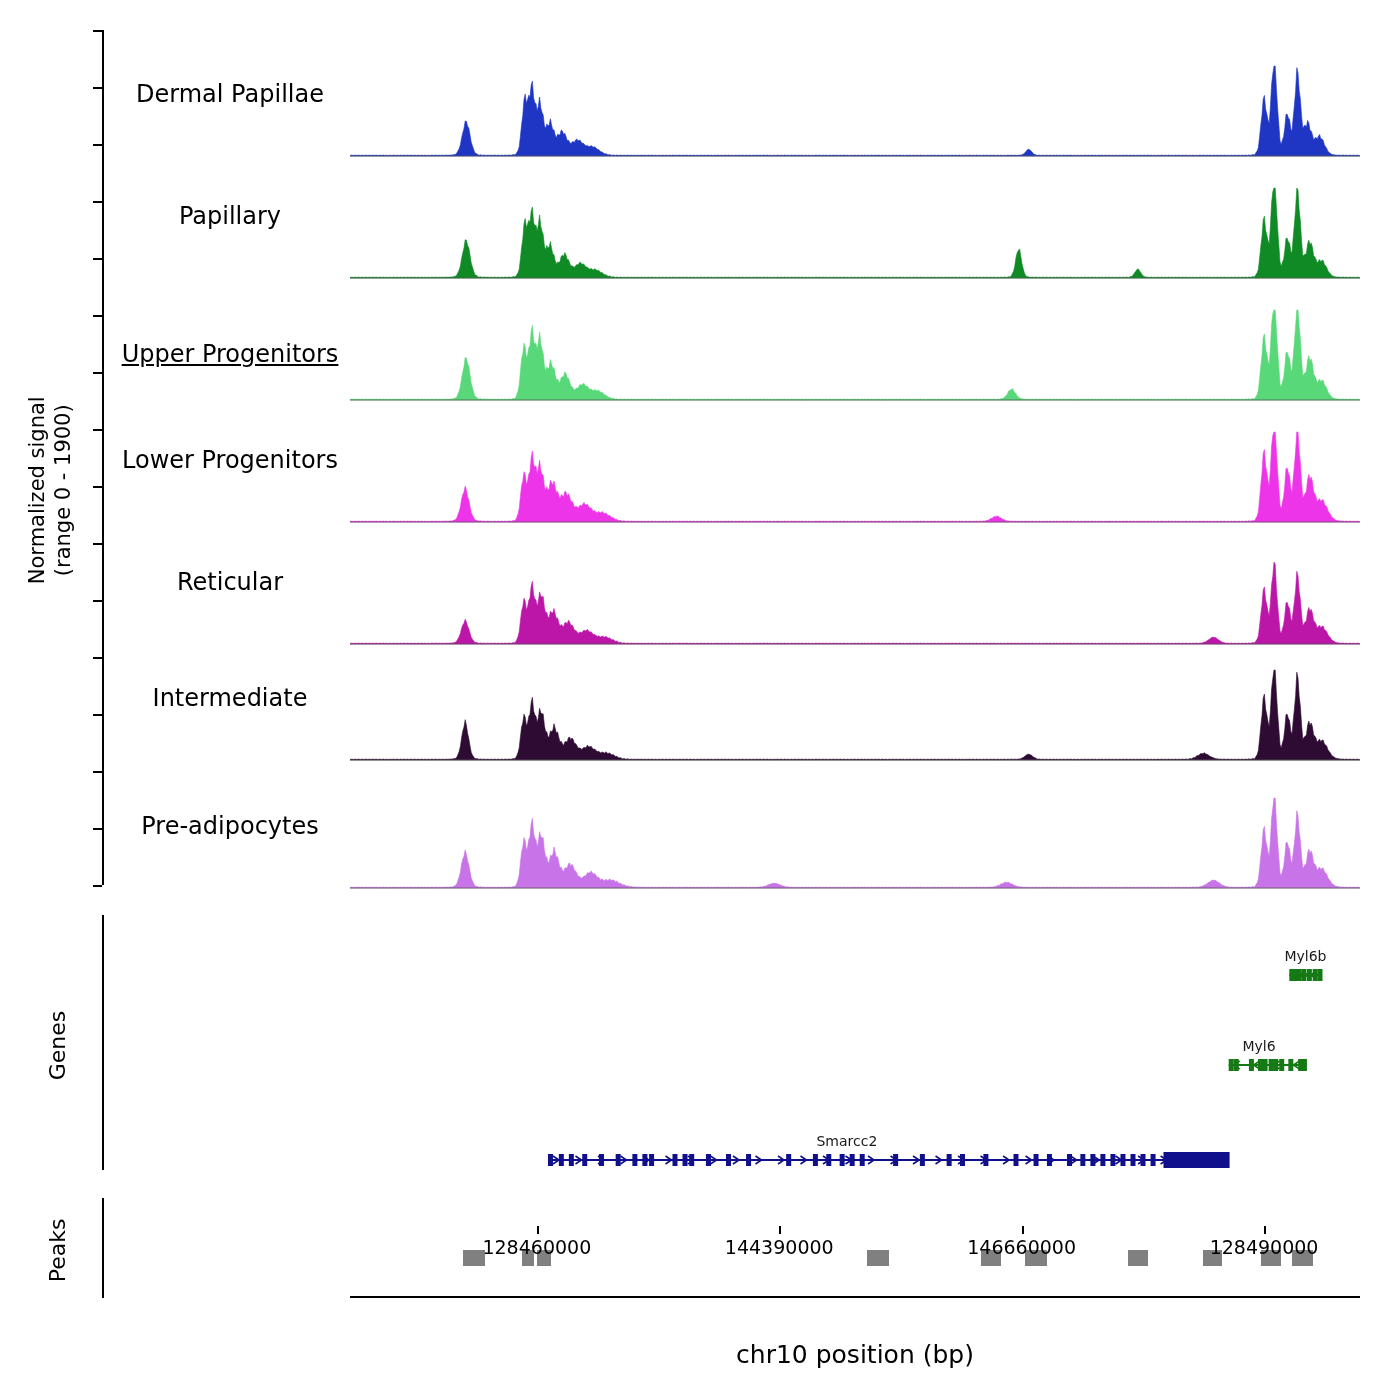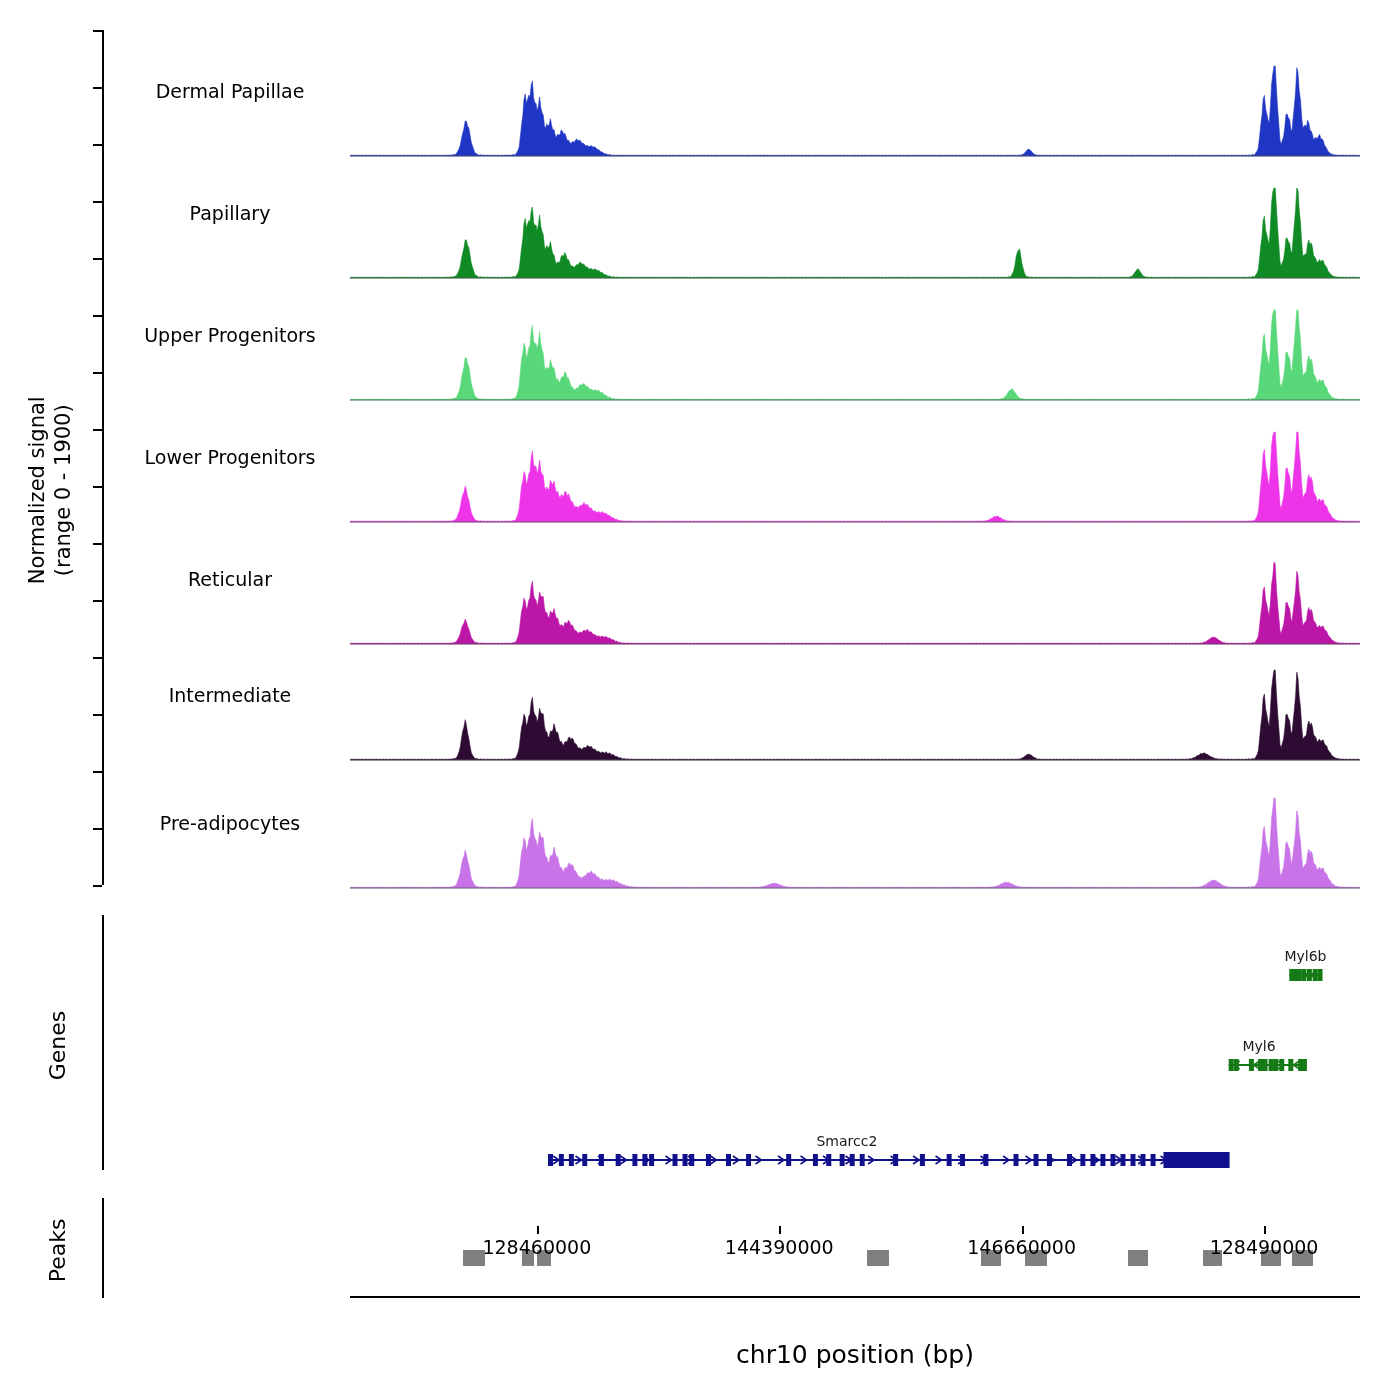--- a/index.html
+++ b/index.html
@@ -18,21 +18,21 @@
   }
 
   .signal-axis{
     position:absolute;left:102px;top:30px;width:2px;height:855px;background:#000;
   }
   .tick{position:absolute;left:-9px;width:9px;height:2px;background:#000;}
 
   
   .track{position:absolute;left:110px;width:1260px;}
   .track-name{
-    position:absolute;left:0;width:240px;text-align:center;font-size:19px;
+    position:absolute;left:0;width:240px;text-align:center;font-size:24px;
     white-space:nowrap;
   }
   .track-plot{
     position:absolute;left:240px;width:1010px;height:100px;
   }
   .track-plot svg{display:block;width:1010px;height:100px;}
 
   
   .genes-axis{position:absolute;left:102px;top:915px;width:2px;height:255px;background:#000;}
   .genes-label{
@@ -106,21 +106,21 @@
       <div class="track" style="top: 182px; height: 122px; text-decoration: underline;">
         <div class="track-name" style="top: 20px;">Papillary</div>
         <div class="track-plot">
           <svg width="1010" height="100" viewBox="0 0 1010 100">
             <polygon points="0,96 0.0,95.6 1.2,95.2 2.4,95.2 3.6,95.6 4.8,95.1 6.0,95.2 7.2,95.5 8.4,95.1 9.6,95.3 10.8,95.5 12.0,95.1 13.2,95.3 14.4,95.4 15.6,95.1 16.8,95.3 18.0,95.4 19.2,95.1 20.4,95.4 21.6,95.3 22.8,95.1 24.0,95.4 25.2,95.3 26.4,95.1 27.6,95.5 28.8,95.3 30.0,95.1 31.2,95.5 32.4,95.2 33.6,95.1 34.8,95.6 36.0,95.2 37.2,95.2 38.4,95.6 39.6,95.2 40.8,95.2 42.0,95.6 43.2,95.1 44.4,95.2 45.6,95.5 46.8,95.1 48.0,95.3 49.2,95.5 50.4,95.1 51.6,95.3 52.8,95.4 54.0,95.1 55.2,95.3 56.4,95.4 57.6,95.1 58.8,95.4 60.0,95.3 61.2,95.1 62.4,95.4 63.6,95.3 64.8,95.1 66.0,95.5 67.2,95.3 68.4,95.1 69.6,95.5 70.8,95.2 72.0,95.1 73.2,95.6 74.4,95.2 75.6,95.2 76.8,95.6 78.0,95.2 79.2,95.2 80.4,95.6 81.6,95.1 82.8,95.2 84.0,95.5 85.2,95.1 86.4,95.2 87.6,95.5 88.8,95.1 90.0,95.3 91.2,95.4 92.4,95.1 93.6,95.3 94.8,95.3 96.0,95.0 97.2,95.2 98.4,95.3 99.6,95.0 100.8,95.0 102.0,95.1 103.2,94.7 104.4,94.4 105.6,94.1 106.8,93.0 108.0,90.5 109.2,87.9 110.4,83.7 111.6,76.3 112.8,70.7 114.0,66.0 115.2,57.8 116.4,58.1 117.6,63.6 118.8,65.6 120.0,72.9 121.2,80.9 122.4,84.8 123.6,88.8 124.8,92.4 126.0,93.3 127.2,93.9 128.4,95.0 129.6,94.9 130.8,94.7 132.0,95.3 133.2,95.2 134.4,94.9 135.6,95.3 136.8,95.2 138.0,95.0 139.2,95.4 140.4,95.3 141.6,95.1 142.8,95.5 144.0,95.2 145.2,95.1 146.4,95.5 147.6,95.2 148.8,95.1 150.0,95.6 151.2,95.2 152.4,95.1 153.6,95.6 154.8,95.1 156.0,95.1 157.2,95.5 158.4,95.1 159.6,95.0 160.8,95.3 162.0,95.0 163.2,94.6 164.4,94.8 165.6,94.5 166.8,92.7 168.0,90.8 169.2,87.2 170.4,77.0 171.6,65.6 172.8,57.0 174.0,41.5 175.2,36.5 176.4,45.7 177.6,42.2 178.8,38.4 180.0,40.3 181.2,29.1 182.4,25.0 183.6,40.5 184.8,43.5 186.0,43.1 187.2,48.9 188.4,42.7 189.6,32.9 190.8,44.2 192.0,49.3 193.2,52.4 194.4,64.0 195.6,67.6 196.8,63.5 198.0,65.9 199.2,65.1 200.4,59.6 201.6,66.6 202.8,71.9 204.0,72.7 205.2,78.7 206.4,82.2 207.6,79.9 208.8,80.4 210.0,79.8 211.2,74.3 212.4,73.3 213.6,74.3 214.8,70.6 216.0,73.2 217.2,77.5 218.4,77.6 219.6,80.6 220.8,84.1 222.0,83.8 223.2,84.5 224.4,85.6 225.6,83.7 226.8,82.6 228.0,83.1 229.2,81.1 230.4,80.0 231.6,82.2 232.8,81.9 234.0,82.2 235.2,84.3 236.4,85.0 237.6,85.2 238.8,86.7 240.0,87.1 241.2,86.6 242.4,87.4 243.6,87.7 244.8,86.7 246.0,87.7 247.2,88.6 248.4,88.2 249.6,89.2 250.8,90.5 252.0,90.5 253.2,91.4 254.4,92.7 255.6,92.7 256.8,93.2 258.0,94.3 259.2,94.1 260.4,94.3 261.6,95.1 262.8,94.8 264.0,94.8 265.2,95.5 266.4,95.0 267.6,95.0 268.8,95.6 270.0,95.1 271.2,95.1 272.4,95.6 273.6,95.1 274.8,95.2 276.0,95.5 277.2,95.1 278.4,95.2 279.6,95.5 280.8,95.1 282.0,95.3 283.2,95.4 284.4,95.1 285.6,95.3 286.8,95.4 288.0,95.1 289.2,95.4 290.4,95.3 291.6,95.1 292.8,95.4 294.0,95.3 295.2,95.1 296.4,95.5 297.6,95.2 298.8,95.1 300.0,95.5 301.2,95.2 302.4,95.1 303.6,95.6 304.8,95.2 306.0,95.2 307.2,95.6 308.4,95.2 309.6,95.2 310.8,95.6 312.0,95.1 313.2,95.2 314.4,95.5 315.6,95.1 316.8,95.3 318.0,95.5 319.2,95.1 320.4,95.3 321.6,95.4 322.8,95.1 324.0,95.3 325.2,95.4 326.4,95.1 327.6,95.4 328.8,95.3 330.0,95.1 331.2,95.4 332.4,95.3 333.6,95.1 334.8,95.5 336.0,95.2 337.2,95.1 338.4,95.5 339.6,95.2 340.8,95.1 342.0,95.6 343.2,95.2 344.4,95.2 345.6,95.6 346.8,95.2 348.0,95.2 349.2,95.6 350.4,95.1 351.6,95.2 352.8,95.5 354.0,95.1 355.2,95.3 356.4,95.5 357.6,95.1 358.8,95.3 360.0,95.4 361.2,95.1 362.4,95.4 363.6,95.4 364.8,95.1 366.0,95.4 367.2,95.3 368.4,95.1 369.6,95.4 370.8,95.3 372.0,95.1 373.2,95.5 374.4,95.2 375.6,95.1 376.8,95.5 378.0,95.2 379.2,95.1 380.4,95.6 381.6,95.2 382.8,95.2 384.0,95.6 385.2,95.2 386.4,95.2 387.6,95.6 388.8,95.1 390.0,95.2 391.2,95.5 392.4,95.1 393.6,95.3 394.8,95.5 396.0,95.1 397.2,95.3 398.4,95.4 399.6,95.1 400.8,95.4 402.0,95.4 403.2,95.1 404.4,95.4 405.6,95.3 406.8,95.1 408.0,95.4 409.2,95.3 410.4,95.1 411.6,95.5 412.8,95.2 414.0,95.1 415.2,95.5 416.4,95.2 417.6,95.1 418.8,95.6 420.0,95.2 421.2,95.2 422.4,95.6 423.6,95.2 424.8,95.2 426.0,95.6 427.2,95.1 428.4,95.2 429.6,95.5 430.8,95.1 432.0,95.3 433.2,95.5 434.4,95.1 435.6,95.3 436.8,95.4 438.0,95.1 439.2,95.4 440.4,95.4 441.6,95.1 442.8,95.4 444.0,95.3 445.2,95.1 446.4,95.4 447.6,95.3 448.8,95.1 450.0,95.5 451.2,95.2 452.4,95.1 453.6,95.6 454.8,95.2 456.0,95.1 457.2,95.6 458.4,95.2 459.6,95.2 460.8,95.6 462.0,95.2 463.2,95.2 464.4,95.6 465.6,95.1 466.8,95.2 468.0,95.5 469.2,95.1 470.4,95.3 471.6,95.5 472.8,95.1 474.0,95.3 475.2,95.4 476.4,95.1 477.6,95.4 478.8,95.4 480.0,95.1 481.2,95.4 482.4,95.3 483.6,95.1 484.8,95.4 486.0,95.3 487.2,95.1 488.4,95.5 489.6,95.2 490.8,95.1 492.0,95.6 493.2,95.2 494.4,95.1 495.6,95.6 496.8,95.2 498.0,95.2 499.2,95.6 500.4,95.2 501.6,95.2 502.8,95.6 504.0,95.1 505.2,95.2 506.4,95.5 507.6,95.1 508.8,95.3 510.0,95.5 511.2,95.1 512.4,95.3 513.6,95.4 514.8,95.1 516.0,95.4 517.2,95.4 518.4,95.1 519.6,95.4 520.8,95.3 522.0,95.1 523.2,95.5 524.4,95.3 525.6,95.1 526.8,95.5 528.0,95.2 529.2,95.1 530.4,95.6 531.6,95.2 532.8,95.1 534.0,95.6 535.2,95.2 536.4,95.2 537.6,95.6 538.8,95.2 540.0,95.2 541.2,95.6 542.4,95.1 543.6,95.2 544.8,95.5 546.0,95.1 547.2,95.3 548.4,95.5 549.6,95.1 550.8,95.3 552.0,95.4 553.2,95.1 554.4,95.4 555.6,95.4 556.8,95.1 558.0,95.4 559.2,95.3 560.4,95.1 561.6,95.5 562.8,95.3 564.0,95.1 565.2,95.5 566.4,95.2 567.6,95.1 568.8,95.6 570.0,95.2 571.2,95.1 572.4,95.6 573.6,95.2 574.8,95.2 576.0,95.6 577.2,95.2 578.4,95.2 579.6,95.6 580.8,95.1 582.0,95.2 583.2,95.5 584.4,95.1 585.6,95.3 586.8,95.5 588.0,95.1 589.2,95.3 590.4,95.4 591.6,95.1 592.8,95.4 594.0,95.4 595.2,95.1 596.4,95.4 597.6,95.3 598.8,95.1 600.0,95.5 601.2,95.3 602.4,95.1 603.6,95.5 604.8,95.2 606.0,95.1 607.2,95.6 608.4,95.2 609.6,95.1 610.8,95.6 612.0,95.2 613.2,95.2 614.4,95.6 615.6,95.2 616.8,95.2 618.0,95.6 619.2,95.1 620.4,95.2 621.6,95.5 622.8,95.1 624.0,95.3 625.2,95.5 626.4,95.1 627.6,95.3 628.8,95.4 630.0,95.1 631.2,95.4 632.4,95.4 633.6,95.1 634.8,95.4 636.0,95.3 637.2,95.1 638.4,95.5 639.6,95.3 640.8,95.1 642.0,95.5 643.2,95.2 644.4,95.1 645.6,95.6 646.8,95.2 648.0,95.1 649.2,95.6 650.4,95.2 651.6,95.1 652.8,95.6 654.0,95.1 655.2,95.0 656.4,95.5 657.6,95.0 658.8,94.7 660.0,94.9 661.2,93.9 662.4,91.6 663.6,89.1 664.8,83.9 666.0,75.5 667.2,70.7 668.4,68.4 669.6,66.9 670.8,74.2 672.0,81.8 673.2,86.5 674.4,91.0 675.6,93.5 676.8,94.4 678.0,94.8 679.2,95.0 680.4,95.3 681.6,95.1 682.8,95.1 684.0,95.5 685.2,95.1 686.4,95.1 687.6,95.6 688.8,95.2 690.0,95.2 691.2,95.6 692.4,95.1 693.6,95.2 694.8,95.6 696.0,95.1 697.2,95.2 698.4,95.5 699.6,95.1 700.8,95.3 702.0,95.5 703.2,95.1 704.4,95.3 705.6,95.4 706.8,95.1 708.0,95.4 709.2,95.4 710.4,95.1 711.6,95.4 712.8,95.3 714.0,95.1 715.2,95.5 716.4,95.3 717.6,95.1 718.8,95.5 720.0,95.2 721.2,95.1 722.4,95.6 723.6,95.2 724.8,95.2 726.0,95.6 727.2,95.2 728.4,95.2 729.6,95.6 730.8,95.2 732.0,95.2 733.2,95.6 734.4,95.1 735.6,95.2 736.8,95.5 738.0,95.1 739.2,95.3 740.4,95.5 741.6,95.1 742.8,95.3 744.0,95.4 745.2,95.1 746.4,95.4 747.6,95.4 748.8,95.1 750.0,95.4 751.2,95.3 752.4,95.1 753.6,95.5 754.8,95.3 756.0,95.1 757.2,95.5 758.4,95.2 759.6,95.1 760.8,95.6 762.0,95.2 763.2,95.2 764.4,95.6 765.6,95.2 766.8,95.2 768.0,95.6 769.2,95.1 770.4,95.2 771.6,95.6 772.8,95.1 774.0,95.2 775.2,95.5 776.4,95.0 777.6,95.2 778.8,95.4 780.0,94.8 781.2,94.5 782.4,94.1 783.6,92.2 784.8,90.4 786.0,89.1 787.2,87.2 788.4,86.9 789.6,89.1 790.8,90.5 792.0,92.4 793.2,93.9 794.4,94.4 795.6,95.1 796.8,95.1 798.0,95.1 799.2,95.5 800.4,95.2 801.6,95.1 802.8,95.6 804.0,95.2 805.2,95.2 806.4,95.6 807.6,95.1 808.8,95.2 810.0,95.6 811.2,95.1 812.4,95.2 813.6,95.5 814.8,95.1 816.0,95.3 817.2,95.5 818.4,95.1 819.6,95.3 820.8,95.4 822.0,95.1 823.2,95.4 824.4,95.4 825.6,95.1 826.8,95.4 828.0,95.3 829.2,95.1 830.4,95.5 831.6,95.3 832.8,95.1 834.0,95.5 835.2,95.2 836.4,95.1 837.6,95.6 838.8,95.2 840.0,95.2 841.2,95.6 842.4,95.2 843.6,95.2 844.8,95.6 846.0,95.2 847.2,95.2 848.4,95.6 849.6,95.1 850.8,95.2 852.0,95.5 853.2,95.1 854.4,95.3 855.6,95.5 856.8,95.1 858.0,95.3 859.2,95.4 860.4,95.1 861.6,95.4 862.8,95.4 864.0,95.1 865.2,95.4 866.4,95.3 867.6,95.1 868.8,95.5 870.0,95.3 871.2,95.1 872.4,95.5 873.6,95.2 874.8,95.1 876.0,95.6 877.2,95.2 878.4,95.2 879.6,95.6 880.8,95.2 882.0,95.2 883.2,95.6 884.4,95.1 885.6,95.2 886.8,95.6 888.0,95.1 889.2,95.2 890.4,95.5 891.6,95.1 892.8,95.3 894.0,95.4 895.2,95.0 896.4,95.3 897.6,95.4 898.8,94.9 900.0,95.2 901.2,95.2 902.4,94.5 903.6,94.8 904.8,94.7 906.0,92.6 907.2,90.8 908.4,87.2 909.6,76.0 910.8,64.1 912.0,54.4 913.2,37.9 914.4,34.3 915.6,48.2 916.8,52.7 918.0,58.6 919.2,62.1 920.4,44.7 921.6,20.7 922.8,9.8 924.0,6.0 925.2,6.0 926.4,24.9 927.6,45.5 928.8,62.6 930.0,80.0 931.2,84.3 932.4,80.3 933.6,77.4 934.8,68.8 936.0,56.2 937.2,56.3 938.4,59.9 939.6,60.9 940.8,69.5 942.0,70.4 943.2,55.4 944.4,42.1 945.6,27.2 946.8,6.0 948.0,8.1 949.2,28.0 950.4,39.0 951.6,59.1 952.8,74.0 954.0,73.1 955.2,72.2 956.4,71.5 957.6,62.0 958.8,58.1 960.0,62.8 961.2,60.9 962.4,65.1 963.6,73.6 964.8,75.1 966.0,77.2 967.2,81.1 968.4,79.2 969.6,77.6 970.8,79.8 972.0,78.3 973.2,78.4 974.4,82.4 975.6,83.7 976.8,85.5 978.0,88.9 979.2,90.4 980.4,91.7 981.6,93.3 982.8,93.9 984.0,94.4 985.2,94.8 986.4,94.9 987.6,95.1 988.8,95.1 990.0,95.1 991.2,95.4 992.4,95.1 993.6,95.1 994.8,95.5 996.0,95.1 997.2,95.2 998.4,95.6 999.6,95.1 1000.8,95.2 1002.0,95.5 1003.2,95.1 1004.4,95.2 1005.6,95.5 1006.8,95.1 1008.0,95.3 1009.2,95.4 1010,96" fill="#0f8a25" stroke="#0f8a25" stroke-width="0.6"></polygon>
             <line x1="0" x2="1010" y1="96" y2="96" stroke="#555" stroke-width="0.8"></line>
           </svg>
         </div>
       </div>
       <div class="track" style="top: 304px; height: 122px;">
-        <div class="track-name" style="top: 20px;">Upper Progenitors</div>
+        <div class="track-name" style="top: 36px; text-decoration: underline;">Upper Progenitors</div>
         <div class="track-plot">
           <svg width="1010" height="100" viewBox="0 0 1010 100">
             <polygon points="0,96 0.0,95.6 1.2,95.2 2.4,95.2 3.6,95.6 4.8,95.1 6.0,95.2 7.2,95.5 8.4,95.1 9.6,95.3 10.8,95.5 12.0,95.1 13.2,95.3 14.4,95.4 15.6,95.1 16.8,95.3 18.0,95.4 19.2,95.1 20.4,95.4 21.6,95.3 22.8,95.1 24.0,95.4 25.2,95.3 26.4,95.1 27.6,95.5 28.8,95.3 30.0,95.1 31.2,95.5 32.4,95.2 33.6,95.1 34.8,95.6 36.0,95.2 37.2,95.2 38.4,95.6 39.6,95.2 40.8,95.2 42.0,95.6 43.2,95.1 44.4,95.2 45.6,95.5 46.8,95.1 48.0,95.3 49.2,95.5 50.4,95.1 51.6,95.3 52.8,95.4 54.0,95.1 55.2,95.3 56.4,95.4 57.6,95.1 58.8,95.4 60.0,95.3 61.2,95.1 62.4,95.4 63.6,95.3 64.8,95.1 66.0,95.5 67.2,95.3 68.4,95.1 69.6,95.5 70.8,95.2 72.0,95.1 73.2,95.6 74.4,95.2 75.6,95.2 76.8,95.6 78.0,95.2 79.2,95.2 80.4,95.6 81.6,95.1 82.8,95.2 84.0,95.5 85.2,95.1 86.4,95.2 87.6,95.5 88.8,95.1 90.0,95.3 91.2,95.4 92.4,95.1 93.6,95.2 94.8,95.3 96.0,95.0 97.2,95.2 98.4,95.3 99.6,94.9 100.8,95.0 102.0,95.1 103.2,94.7 104.4,94.3 105.6,93.9 106.8,92.7 108.0,89.9 109.2,87.0 110.4,82.4 111.6,74.1 112.8,68.0 114.0,62.8 115.2,53.6 116.4,54.0 117.6,60.1 118.8,62.3 120.0,70.4 121.2,79.3 122.4,83.6 123.6,88.0 124.8,92.0 126.0,93.1 127.2,93.7 128.4,94.9 129.6,94.9 130.8,94.7 132.0,95.3 133.2,95.2 134.4,94.9 135.6,95.3 136.8,95.2 138.0,95.0 139.2,95.4 140.4,95.3 141.6,95.1 142.8,95.5 144.0,95.2 145.2,95.1 146.4,95.5 147.6,95.2 148.8,95.1 150.0,95.6 151.2,95.2 152.4,95.1 153.6,95.6 154.8,95.1 156.0,95.1 157.2,95.5 158.4,95.1 159.6,94.9 160.8,95.3 162.0,95.0 163.2,94.4 164.4,94.5 165.6,93.9 166.8,90.8 168.0,87.0 169.2,81.0 170.4,67.4 171.6,55.0 172.8,49.8 174.0,39.2 175.2,43.0 176.4,54.1 177.6,50.7 178.8,43.7 180.0,41.5 181.2,27.2 182.4,21.4 183.6,37.0 184.8,39.9 186.0,39.3 187.2,45.4 188.4,38.5 189.6,27.9 190.8,40.1 192.0,45.6 193.2,49.2 194.4,62.2 195.6,66.6 196.8,62.9 198.0,65.3 199.2,63.5 200.4,55.5 201.6,60.3 202.8,64.4 204.0,63.6 205.2,70.7 206.4,75.9 207.6,75.0 208.8,77.6 210.0,78.6 211.2,73.6 212.4,72.7 213.6,73.1 214.8,67.8 216.0,69.6 217.2,74.2 218.4,73.9 219.6,77.4 220.8,82.1 222.0,82.5 223.2,84.2 224.4,86.3 225.6,84.8 226.8,84.0 228.0,84.3 229.2,81.9 230.4,80.2 231.6,81.2 232.8,79.9 234.0,79.4 235.2,81.8 236.4,82.3 237.6,82.5 238.8,84.5 240.0,85.3 241.2,85.0 242.4,86.2 243.6,86.6 244.8,85.6 246.0,86.4 247.2,87.0 248.4,86.0 249.6,87.2 250.8,88.5 252.0,88.3 253.2,89.4 254.4,91.0 255.6,91.0 256.8,91.9 258.0,93.2 259.2,93.2 260.4,93.6 261.6,94.7 262.8,94.4 264.0,94.5 265.2,95.3 266.4,94.9 267.6,94.9 268.8,95.5 270.0,95.0 271.2,95.1 272.4,95.5 273.6,95.1 274.8,95.1 276.0,95.5 277.2,95.1 278.4,95.2 279.6,95.5 280.8,95.1 282.0,95.3 283.2,95.4 284.4,95.1 285.6,95.3 286.8,95.4 288.0,95.1 289.2,95.4 290.4,95.3 291.6,95.1 292.8,95.4 294.0,95.3 295.2,95.1 296.4,95.5 297.6,95.2 298.8,95.1 300.0,95.5 301.2,95.2 302.4,95.1 303.6,95.6 304.8,95.2 306.0,95.2 307.2,95.6 308.4,95.2 309.6,95.2 310.8,95.6 312.0,95.1 313.2,95.2 314.4,95.5 315.6,95.1 316.8,95.3 318.0,95.5 319.2,95.1 320.4,95.3 321.6,95.4 322.8,95.1 324.0,95.3 325.2,95.4 326.4,95.1 327.6,95.4 328.8,95.3 330.0,95.1 331.2,95.4 332.4,95.3 333.6,95.1 334.8,95.5 336.0,95.2 337.2,95.1 338.4,95.5 339.6,95.2 340.8,95.1 342.0,95.6 343.2,95.2 344.4,95.2 345.6,95.6 346.8,95.2 348.0,95.2 349.2,95.6 350.4,95.1 351.6,95.2 352.8,95.5 354.0,95.1 355.2,95.3 356.4,95.5 357.6,95.1 358.8,95.3 360.0,95.4 361.2,95.1 362.4,95.4 363.6,95.4 364.8,95.1 366.0,95.4 367.2,95.3 368.4,95.1 369.6,95.4 370.8,95.3 372.0,95.1 373.2,95.5 374.4,95.2 375.6,95.1 376.8,95.5 378.0,95.2 379.2,95.1 380.4,95.6 381.6,95.2 382.8,95.2 384.0,95.6 385.2,95.2 386.4,95.2 387.6,95.6 388.8,95.1 390.0,95.2 391.2,95.5 392.4,95.1 393.6,95.3 394.8,95.5 396.0,95.1 397.2,95.3 398.4,95.4 399.6,95.1 400.8,95.4 402.0,95.4 403.2,95.1 404.4,95.4 405.6,95.3 406.8,95.1 408.0,95.4 409.2,95.3 410.4,95.1 411.6,95.5 412.8,95.2 414.0,95.1 415.2,95.5 416.4,95.2 417.6,95.1 418.8,95.6 420.0,95.2 421.2,95.2 422.4,95.6 423.6,95.2 424.8,95.2 426.0,95.6 427.2,95.1 428.4,95.2 429.6,95.5 430.8,95.1 432.0,95.3 433.2,95.5 434.4,95.1 435.6,95.3 436.8,95.4 438.0,95.1 439.2,95.4 440.4,95.4 441.6,95.1 442.8,95.4 444.0,95.3 445.2,95.1 446.4,95.4 447.6,95.3 448.8,95.1 450.0,95.5 451.2,95.2 452.4,95.1 453.6,95.6 454.8,95.2 456.0,95.1 457.2,95.6 458.4,95.2 459.6,95.2 460.8,95.6 462.0,95.2 463.2,95.2 464.4,95.6 465.6,95.1 466.8,95.2 468.0,95.5 469.2,95.1 470.4,95.3 471.6,95.5 472.8,95.1 474.0,95.3 475.2,95.4 476.4,95.1 477.6,95.4 478.8,95.4 480.0,95.1 481.2,95.4 482.4,95.3 483.6,95.1 484.8,95.4 486.0,95.3 487.2,95.1 488.4,95.5 489.6,95.2 490.8,95.1 492.0,95.6 493.2,95.2 494.4,95.1 495.6,95.6 496.8,95.2 498.0,95.2 499.2,95.6 500.4,95.2 501.6,95.2 502.8,95.6 504.0,95.1 505.2,95.2 506.4,95.5 507.6,95.1 508.8,95.3 510.0,95.5 511.2,95.1 512.4,95.3 513.6,95.4 514.8,95.1 516.0,95.4 517.2,95.4 518.4,95.1 519.6,95.4 520.8,95.3 522.0,95.1 523.2,95.5 524.4,95.3 525.6,95.1 526.8,95.5 528.0,95.2 529.2,95.1 530.4,95.6 531.6,95.2 532.8,95.1 534.0,95.6 535.2,95.2 536.4,95.2 537.6,95.6 538.8,95.2 540.0,95.2 541.2,95.6 542.4,95.1 543.6,95.2 544.8,95.5 546.0,95.1 547.2,95.3 548.4,95.5 549.6,95.1 550.8,95.3 552.0,95.4 553.2,95.1 554.4,95.4 555.6,95.4 556.8,95.1 558.0,95.4 559.2,95.3 560.4,95.1 561.6,95.5 562.8,95.3 564.0,95.1 565.2,95.5 566.4,95.2 567.6,95.1 568.8,95.6 570.0,95.2 571.2,95.1 572.4,95.6 573.6,95.2 574.8,95.2 576.0,95.6 577.2,95.2 578.4,95.2 579.6,95.6 580.8,95.1 582.0,95.2 583.2,95.5 584.4,95.1 585.6,95.3 586.8,95.5 588.0,95.1 589.2,95.3 590.4,95.4 591.6,95.1 592.8,95.4 594.0,95.4 595.2,95.1 596.4,95.4 597.6,95.3 598.8,95.1 600.0,95.5 601.2,95.3 602.4,95.1 603.6,95.5 604.8,95.2 606.0,95.1 607.2,95.6 608.4,95.2 609.6,95.1 610.8,95.6 612.0,95.2 613.2,95.2 614.4,95.6 615.6,95.2 616.8,95.2 618.0,95.6 619.2,95.1 620.4,95.2 621.6,95.5 622.8,95.1 624.0,95.3 625.2,95.5 626.4,95.1 627.6,95.3 628.8,95.4 630.0,95.1 631.2,95.4 632.4,95.4 633.6,95.1 634.8,95.4 636.0,95.3 637.2,95.1 638.4,95.4 639.6,95.3 640.8,95.1 642.0,95.5 643.2,95.2 644.4,95.1 645.6,95.5 646.8,95.1 648.0,95.0 649.2,95.5 650.4,94.9 651.6,94.5 652.8,94.8 654.0,93.6 655.2,92.3 656.4,91.6 657.6,89.4 658.8,87.0 660.0,86.5 661.2,85.4 662.4,84.6 663.6,86.9 664.8,88.4 666.0,89.8 667.2,91.9 668.4,93.1 669.6,93.9 670.8,94.6 672.0,94.8 673.2,95.1 674.4,95.2 675.6,95.1 676.8,95.4 678.0,95.2 679.2,95.1 680.4,95.5 681.6,95.2 682.8,95.1 684.0,95.5 685.2,95.2 686.4,95.1 687.6,95.6 688.8,95.2 690.0,95.2 691.2,95.6 692.4,95.1 693.6,95.2 694.8,95.6 696.0,95.1 697.2,95.2 698.4,95.5 699.6,95.1 700.8,95.3 702.0,95.5 703.2,95.1 704.4,95.3 705.6,95.4 706.8,95.1 708.0,95.4 709.2,95.4 710.4,95.1 711.6,95.4 712.8,95.3 714.0,95.1 715.2,95.5 716.4,95.3 717.6,95.1 718.8,95.5 720.0,95.2 721.2,95.1 722.4,95.6 723.6,95.2 724.8,95.2 726.0,95.6 727.2,95.2 728.4,95.2 729.6,95.6 730.8,95.2 732.0,95.2 733.2,95.6 734.4,95.1 735.6,95.2 736.8,95.5 738.0,95.1 739.2,95.3 740.4,95.5 741.6,95.1 742.8,95.3 744.0,95.4 745.2,95.1 746.4,95.4 747.6,95.4 748.8,95.1 750.0,95.4 751.2,95.3 752.4,95.1 753.6,95.5 754.8,95.3 756.0,95.1 757.2,95.5 758.4,95.2 759.6,95.1 760.8,95.6 762.0,95.2 763.2,95.2 764.4,95.6 765.6,95.2 766.8,95.2 768.0,95.6 769.2,95.2 770.4,95.2 771.6,95.6 772.8,95.1 774.0,95.2 775.2,95.5 776.4,95.1 777.6,95.3 778.8,95.5 780.0,95.1 781.2,95.3 782.4,95.4 783.6,95.1 784.8,95.4 786.0,95.4 787.2,95.1 788.4,95.4 789.6,95.3 790.8,95.1 792.0,95.5 793.2,95.3 794.4,95.1 795.6,95.5 796.8,95.2 798.0,95.1 799.2,95.6 800.4,95.2 801.6,95.2 802.8,95.6 804.0,95.2 805.2,95.2 806.4,95.6 807.6,95.2 808.8,95.2 810.0,95.6 811.2,95.1 812.4,95.2 813.6,95.5 814.8,95.1 816.0,95.3 817.2,95.5 818.4,95.1 819.6,95.3 820.8,95.4 822.0,95.1 823.2,95.4 824.4,95.4 825.6,95.1 826.8,95.4 828.0,95.3 829.2,95.1 830.4,95.5 831.6,95.3 832.8,95.1 834.0,95.5 835.2,95.2 836.4,95.1 837.6,95.6 838.8,95.2 840.0,95.2 841.2,95.6 842.4,95.2 843.6,95.2 844.8,95.6 846.0,95.2 847.2,95.2 848.4,95.6 849.6,95.1 850.8,95.2 852.0,95.5 853.2,95.1 854.4,95.3 855.6,95.5 856.8,95.1 858.0,95.3 859.2,95.4 860.4,95.1 861.6,95.4 862.8,95.4 864.0,95.1 865.2,95.4 866.4,95.3 867.6,95.1 868.8,95.5 870.0,95.3 871.2,95.1 872.4,95.5 873.6,95.2 874.8,95.1 876.0,95.6 877.2,95.2 878.4,95.2 879.6,95.6 880.8,95.2 882.0,95.2 883.2,95.6 884.4,95.1 885.6,95.2 886.8,95.6 888.0,95.1 889.2,95.2 890.4,95.5 891.6,95.1 892.8,95.3 894.0,95.4 895.2,95.0 896.4,95.2 897.6,95.3 898.8,94.8 900.0,95.2 901.2,95.2 902.4,94.4 903.6,94.7 904.8,94.7 906.0,92.4 907.2,90.5 908.4,86.6 909.6,74.7 910.8,61.9 912.0,51.5 913.2,33.8 914.4,30.0 915.6,45.0 916.8,50.1 918.0,56.9 919.2,61.3 920.4,44.2 921.6,20.4 922.8,9.7 924.0,6.0 925.2,6.0 926.4,24.9 927.6,45.4 928.8,62.3 930.0,79.6 931.2,83.3 932.4,78.1 933.6,73.9 934.8,63.4 936.0,48.3 937.2,48.3 938.4,52.6 939.6,54.4 940.8,65.2 942.0,67.3 943.2,51.8 944.4,38.1 945.6,22.3 946.8,6.0 948.0,6.0 949.2,23.2 950.4,34.8 951.6,56.1 952.8,71.7 954.0,70.1 955.2,68.6 956.4,67.4 957.6,56.3 958.8,51.7 960.0,57.1 961.2,55.0 962.4,60.0 963.6,69.9 964.8,71.9 966.0,74.5 967.2,79.1 968.4,77.1 969.6,75.3 970.8,77.8 972.0,76.2 973.2,76.2 974.4,80.8 975.6,82.3 976.8,84.2 978.0,88.0 979.2,89.8 980.4,91.2 981.6,93.0 982.8,93.7 984.0,94.2 985.2,94.7 986.4,94.8 987.6,95.1 988.8,95.1 990.0,95.1 991.2,95.4 992.4,95.1 993.6,95.1 994.8,95.5 996.0,95.1 997.2,95.2 998.4,95.5 999.6,95.1 1000.8,95.2 1002.0,95.5 1003.2,95.1 1004.4,95.2 1005.6,95.5 1006.8,95.1 1008.0,95.3 1009.2,95.4 1010,96" fill="#58d878" stroke="#58d878" stroke-width="0.6"></polygon>
             <line x1="0" x2="1010" y1="96" y2="96" stroke="#555" stroke-width="0.8"></line>
           </svg>
         </div>
       </div>
       <div class="track" style="top: 426px; height: 122px;">
         <div class="track-name" style="top: 20px;">Lower Progenitors</div>
         <div class="track-plot">

